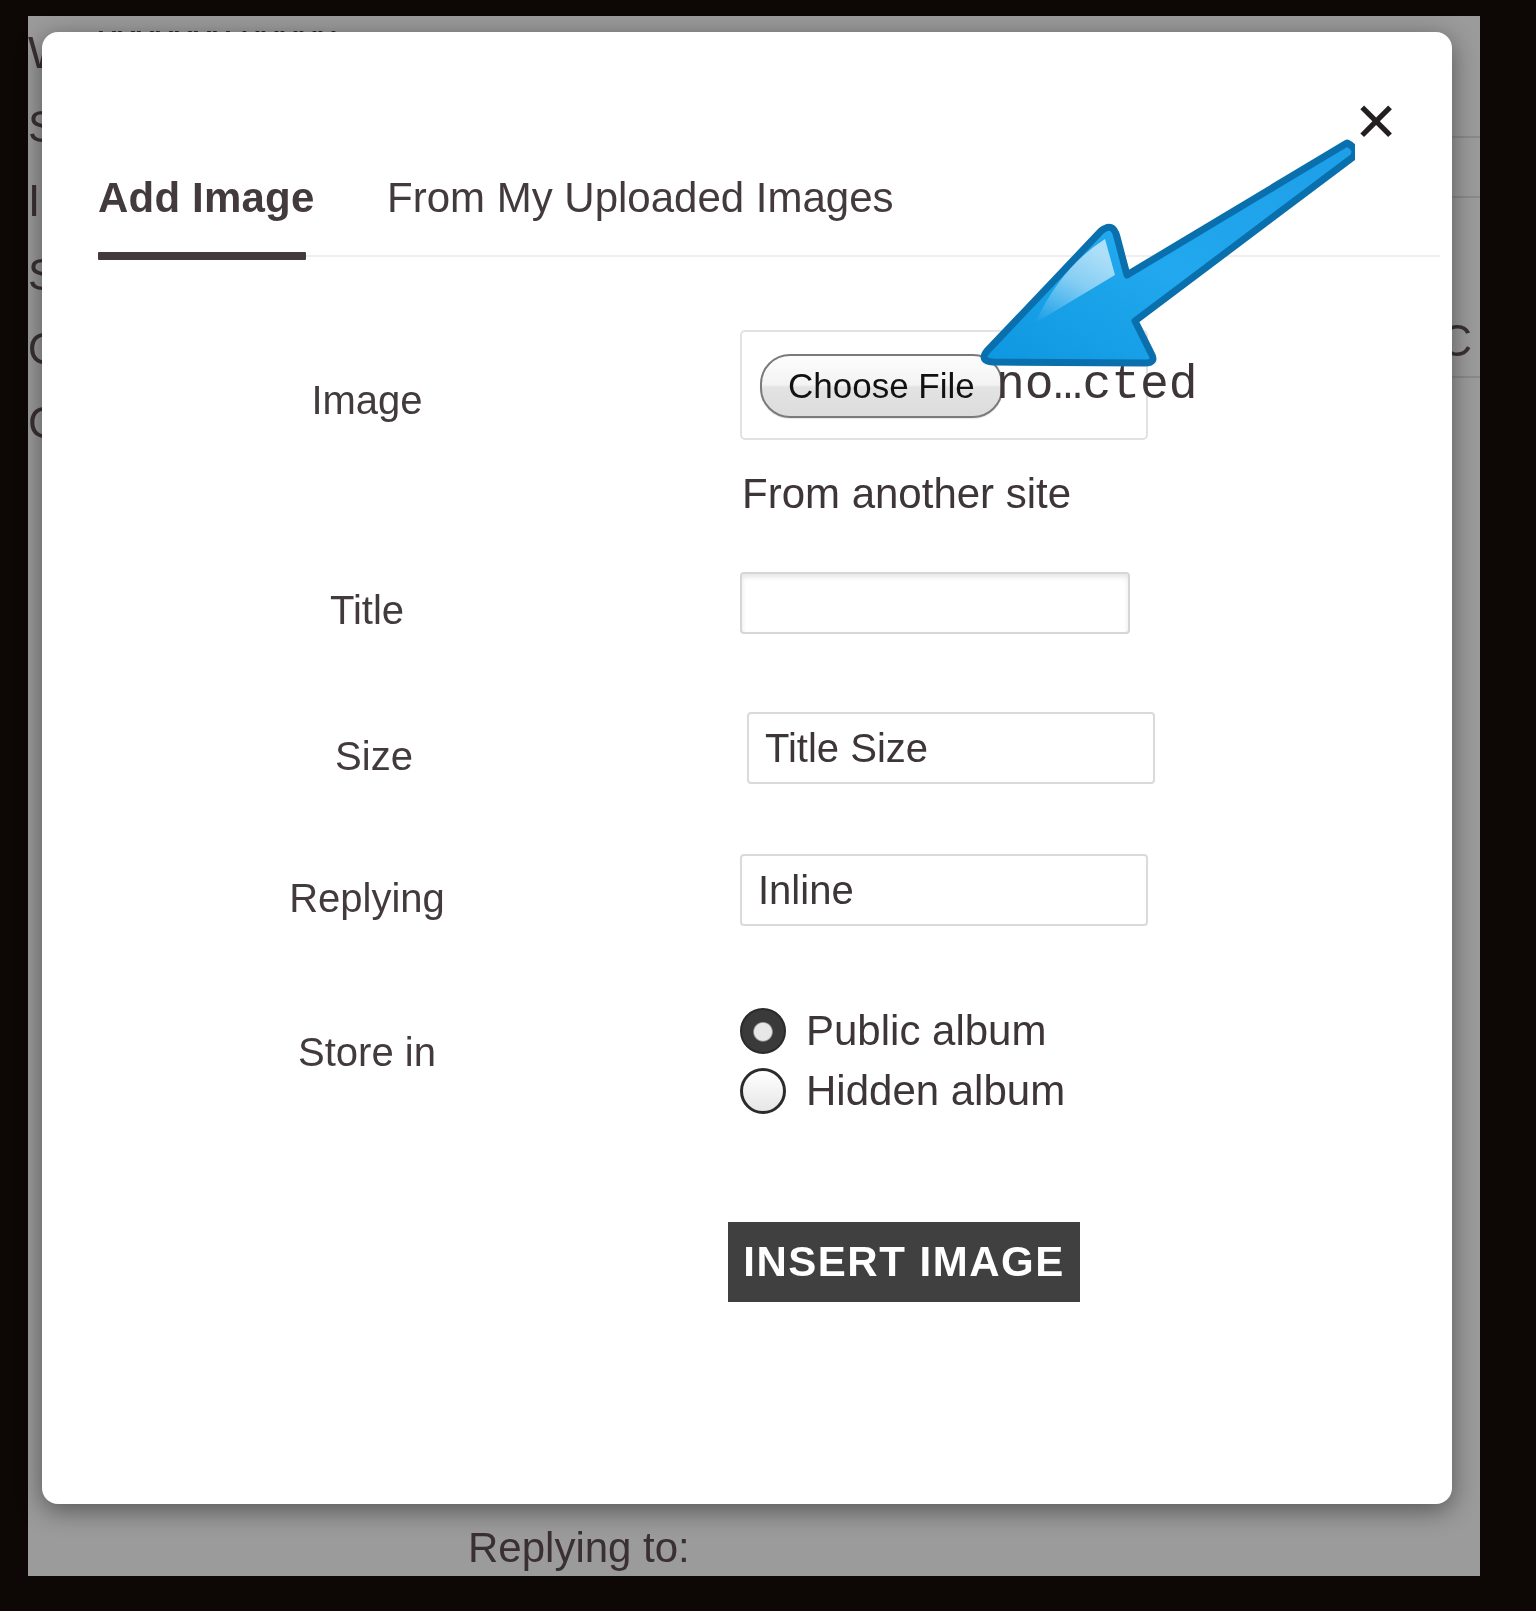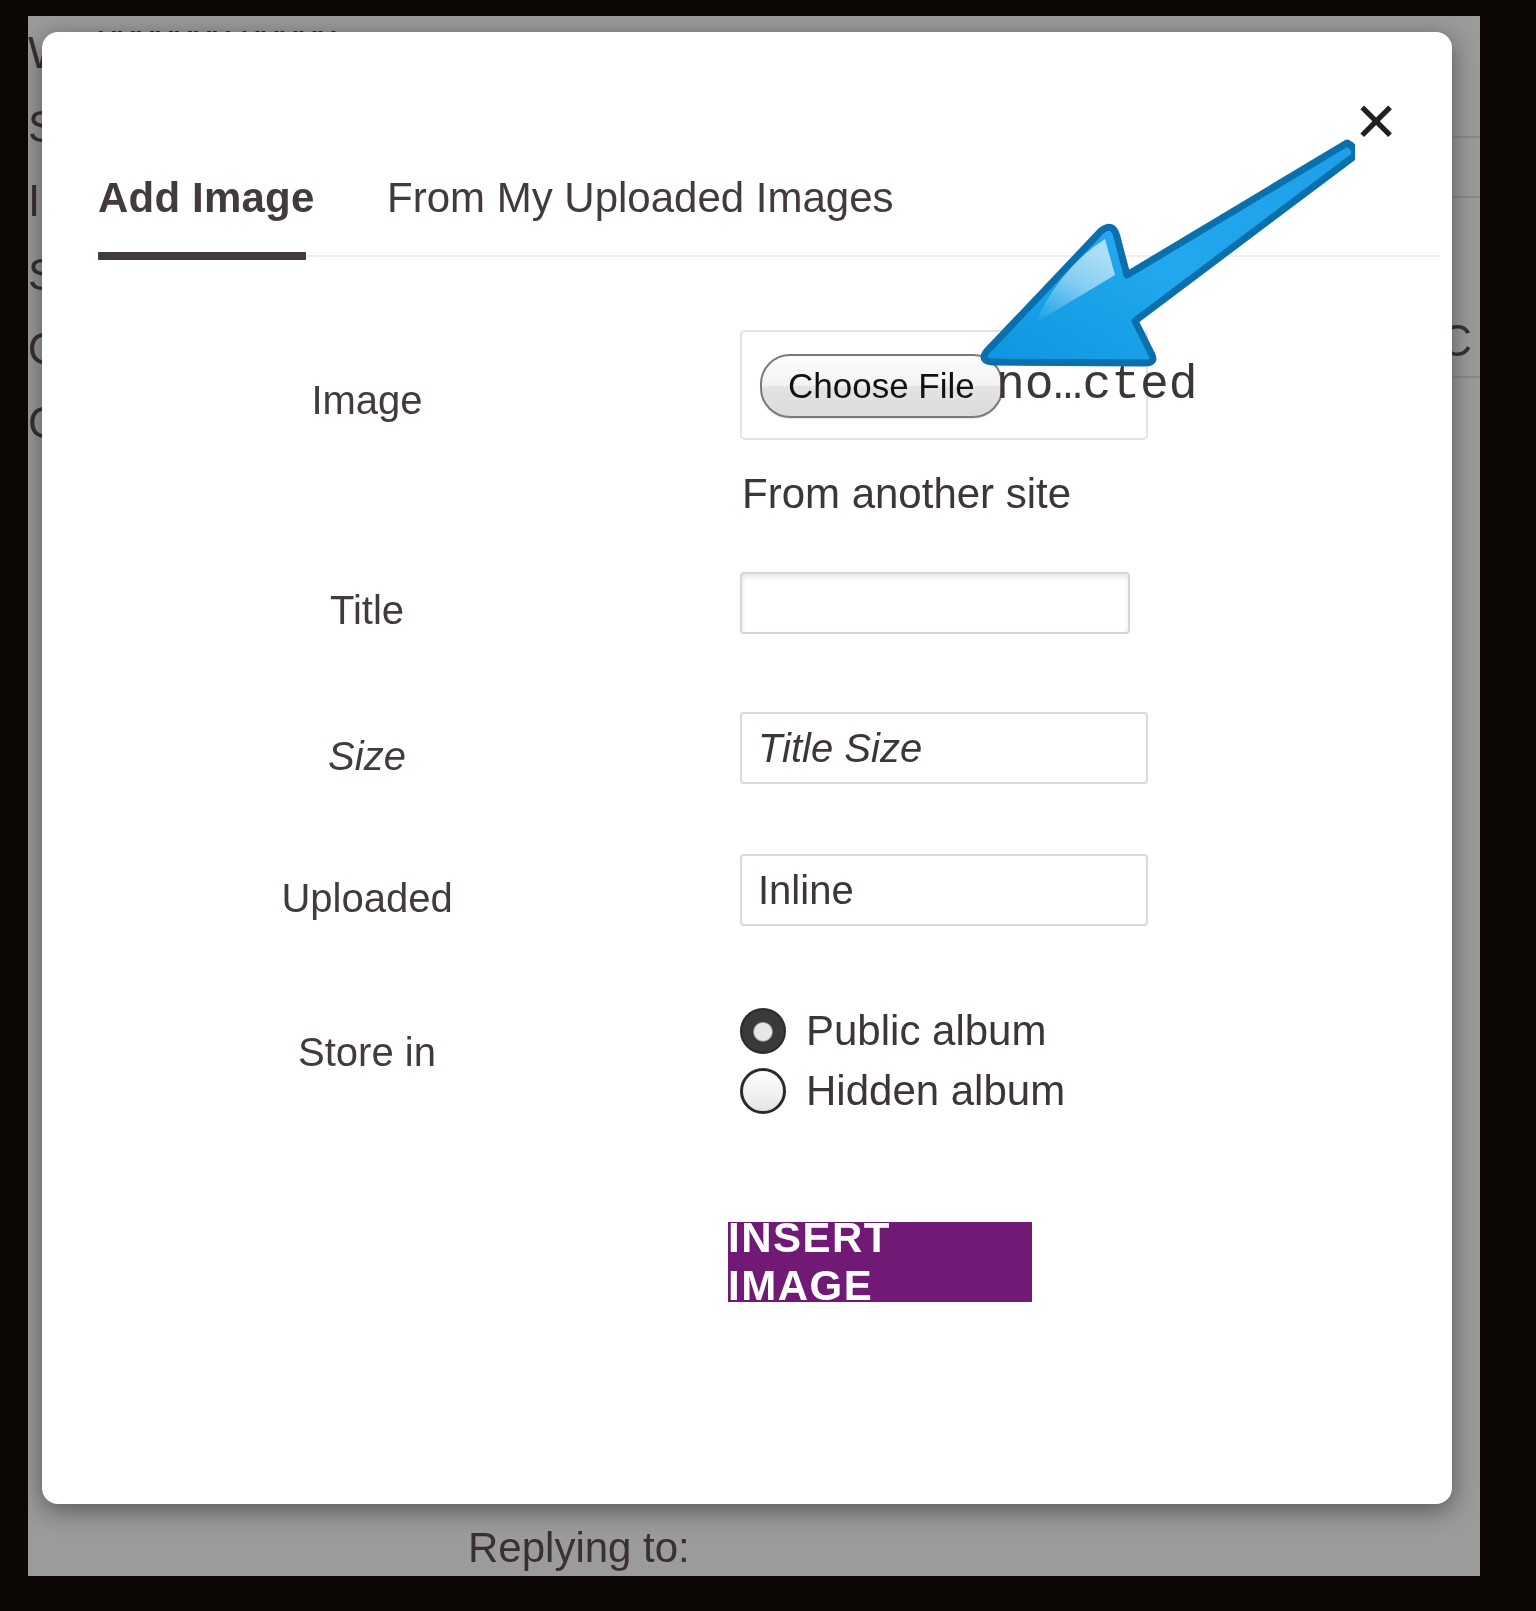--- a/index.html
+++ b/index.html
@@ -248,21 +248,21 @@
     box-shadow: inset 0 3px 5px rgba(0,0,0,0.10);
     font-size: 34px;
     color: #3d3538;
     padding: 0 12px;
     box-sizing: border-box;
     outline: none;
     font-family: "Liberation Sans", sans-serif;
   }
 
   
-  .row-size { position: absolute; top: 410px; left: 0; width: 100%; height: 80px; font-style: italic; }
+  .row-size { position: absolute; top: 410px; left: 7px; width: 100%; height: 80px; }
   .row-size .row-label { top: 22px; }
   
   .row-alignment { position: absolute; top: 552px; left: 0; width: 100%; height: 80px; }
   .row-alignment .row-label { top: 22px; }
 
   .select-box {
     position: absolute;
     left: 698px;
     top: 0;
     width: 408px;
@@ -319,23 +319,23 @@
     margin-left: 20px;
     white-space: nowrap;
     font-family: "Liberation Sans", sans-serif;
   }
 
   
   .insert-btn {
     position: absolute;
     left: 686px;
     top: 920px;
-    width: 304px;
+    width: 352px;
     height: 80px;
-    background: #701a75;
+    background: #404040;
     color: #ffffff;
     border: none;
     font-size: 42px;
     font-weight: bold;
     letter-spacing: 1.5px;
     display: flex;
     align-items: center;
     justify-content: center;
     cursor: default;
     font-family: "Liberation Sans", sans-serif;
@@ -399,21 +399,21 @@
       </div>
 
       <div class="row row-size">
         <div class="row-label">Size</div>
         <div class="select-box">
           <span class="select-value">Title Size</span>
         </div>
       </div>
 
       <div class="row row-alignment">
-        <div class="row-label">Uploaded</div>
+        <div class="row-label">Replying</div>
         <div class="select-box">
           <span class="select-value">Inline</span>
         </div>
       </div>
 
       <div class="row row-store">
         <div class="row-label">Store in</div>
         <div class="radio-group">
           <div class="radio-item">
             <span class="radio-dot on"></span>

